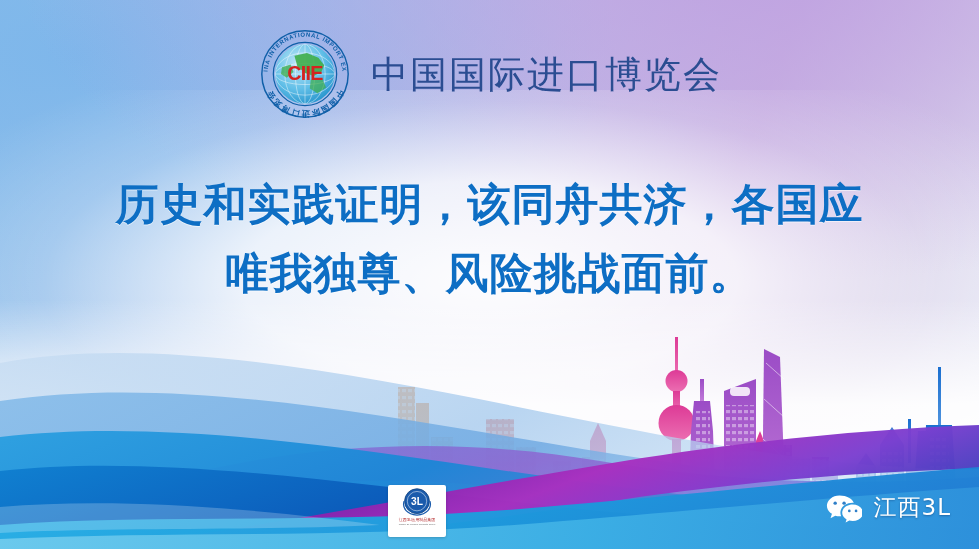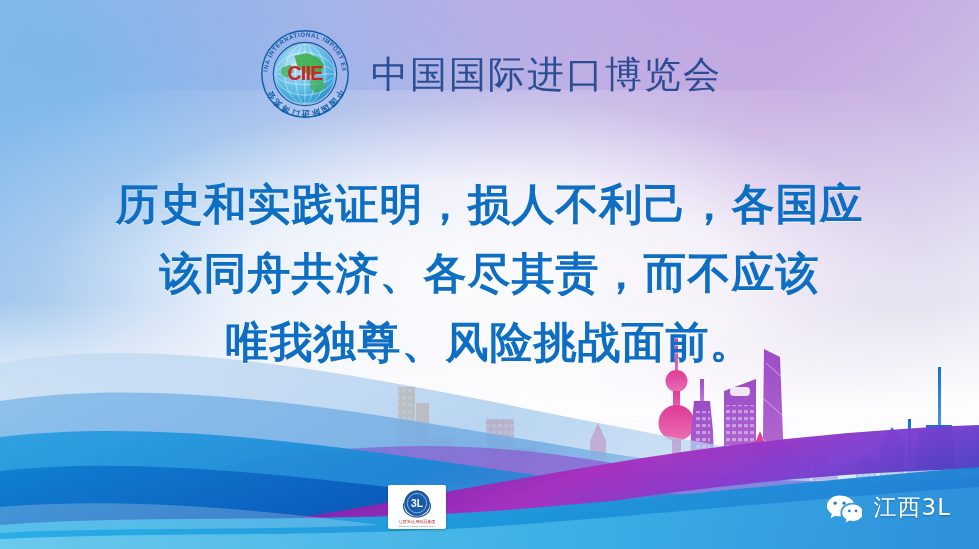--- a/index.html
+++ b/index.html
@@ -63,22 +63,22 @@
   .waves{
     position:absolute;left:0;bottom:0;width:100%;height:230px;z-index:4;
   }
 
   
   .brand-left{
     position:absolute;left:388px;top:485px;z-index:8;
     display:flex;align-items:center;gap:12px;
   }
   .brand-card{
-    width:58px;height:44px;background:#ffffff;border-radius:2px;
-    display:flex;align-items:flex-end;justify-content:center;
+    width:58px;height:52px;background:#ffffff;border-radius:2px;
+    display:flex;align-items:flex-start;justify-content:center;
     box-shadow:0 1px 3px rgba(0,0,0,0.18);
   }
   .brand-name{
     color:#ffffff;font-size:25px;font-weight:700;letter-spacing:1px;
     text-shadow:0 1px 2px rgba(0,30,80,0.35);
     font-family:"DejaVu Sans","Liberation Sans",sans-serif;
     white-space:nowrap;
   }
   .brand-right{
     position:absolute;right:28px;top:492px;z-index:8;
@@ -138,22 +138,21 @@
         <path d="M52 86 L70 80 L76 96 L62 108 L50 100 Z" fill="#3fae4a" opacity="0.75"></path>
         <path d="M112 112 L136 110 L144 128 L126 140 L110 130 Z" fill="#3fae4a" opacity="0.7"></path>
       </g>
       <text x="100" y="112" text-anchor="middle" font-size="41" font-weight="700" fill="#d4231f" letter-spacing="-1.5" font-family="'Liberation Sans',sans-serif">CIIE</text>
     </svg>
 
     <div class="header-title">中国国际进口博览会</div>
   </div>
 
   <div class="slogan">
-    <div class="slogan-line">历史和实践证明，损人不利己，各国应</div>
-    <div class="slogan-line">该同舟共济、各尽其责，而不应该</div>
+    <div class="slogan-line">历史和实践证明，该同舟共济，各国应</div>
     <div class="slogan-line">唯我独尊、风险挑战面前。</div>
   </div>
 
   <svg class="skyline" viewBox="0 0 979 230" preserveAspectRatio="none">
     <defs>
       <linearGradient id="bOrange" x1="0" y1="1" x2="0" y2="0">
         <stop offset="0%" stop-color="#f9c48c"></stop>
           <stop offset="100%" stop-color="#f4994f"></stop>
       </linearGradient>
       <linearGradient id="bCoral" x1="0" y1="1" x2="0" y2="0">

